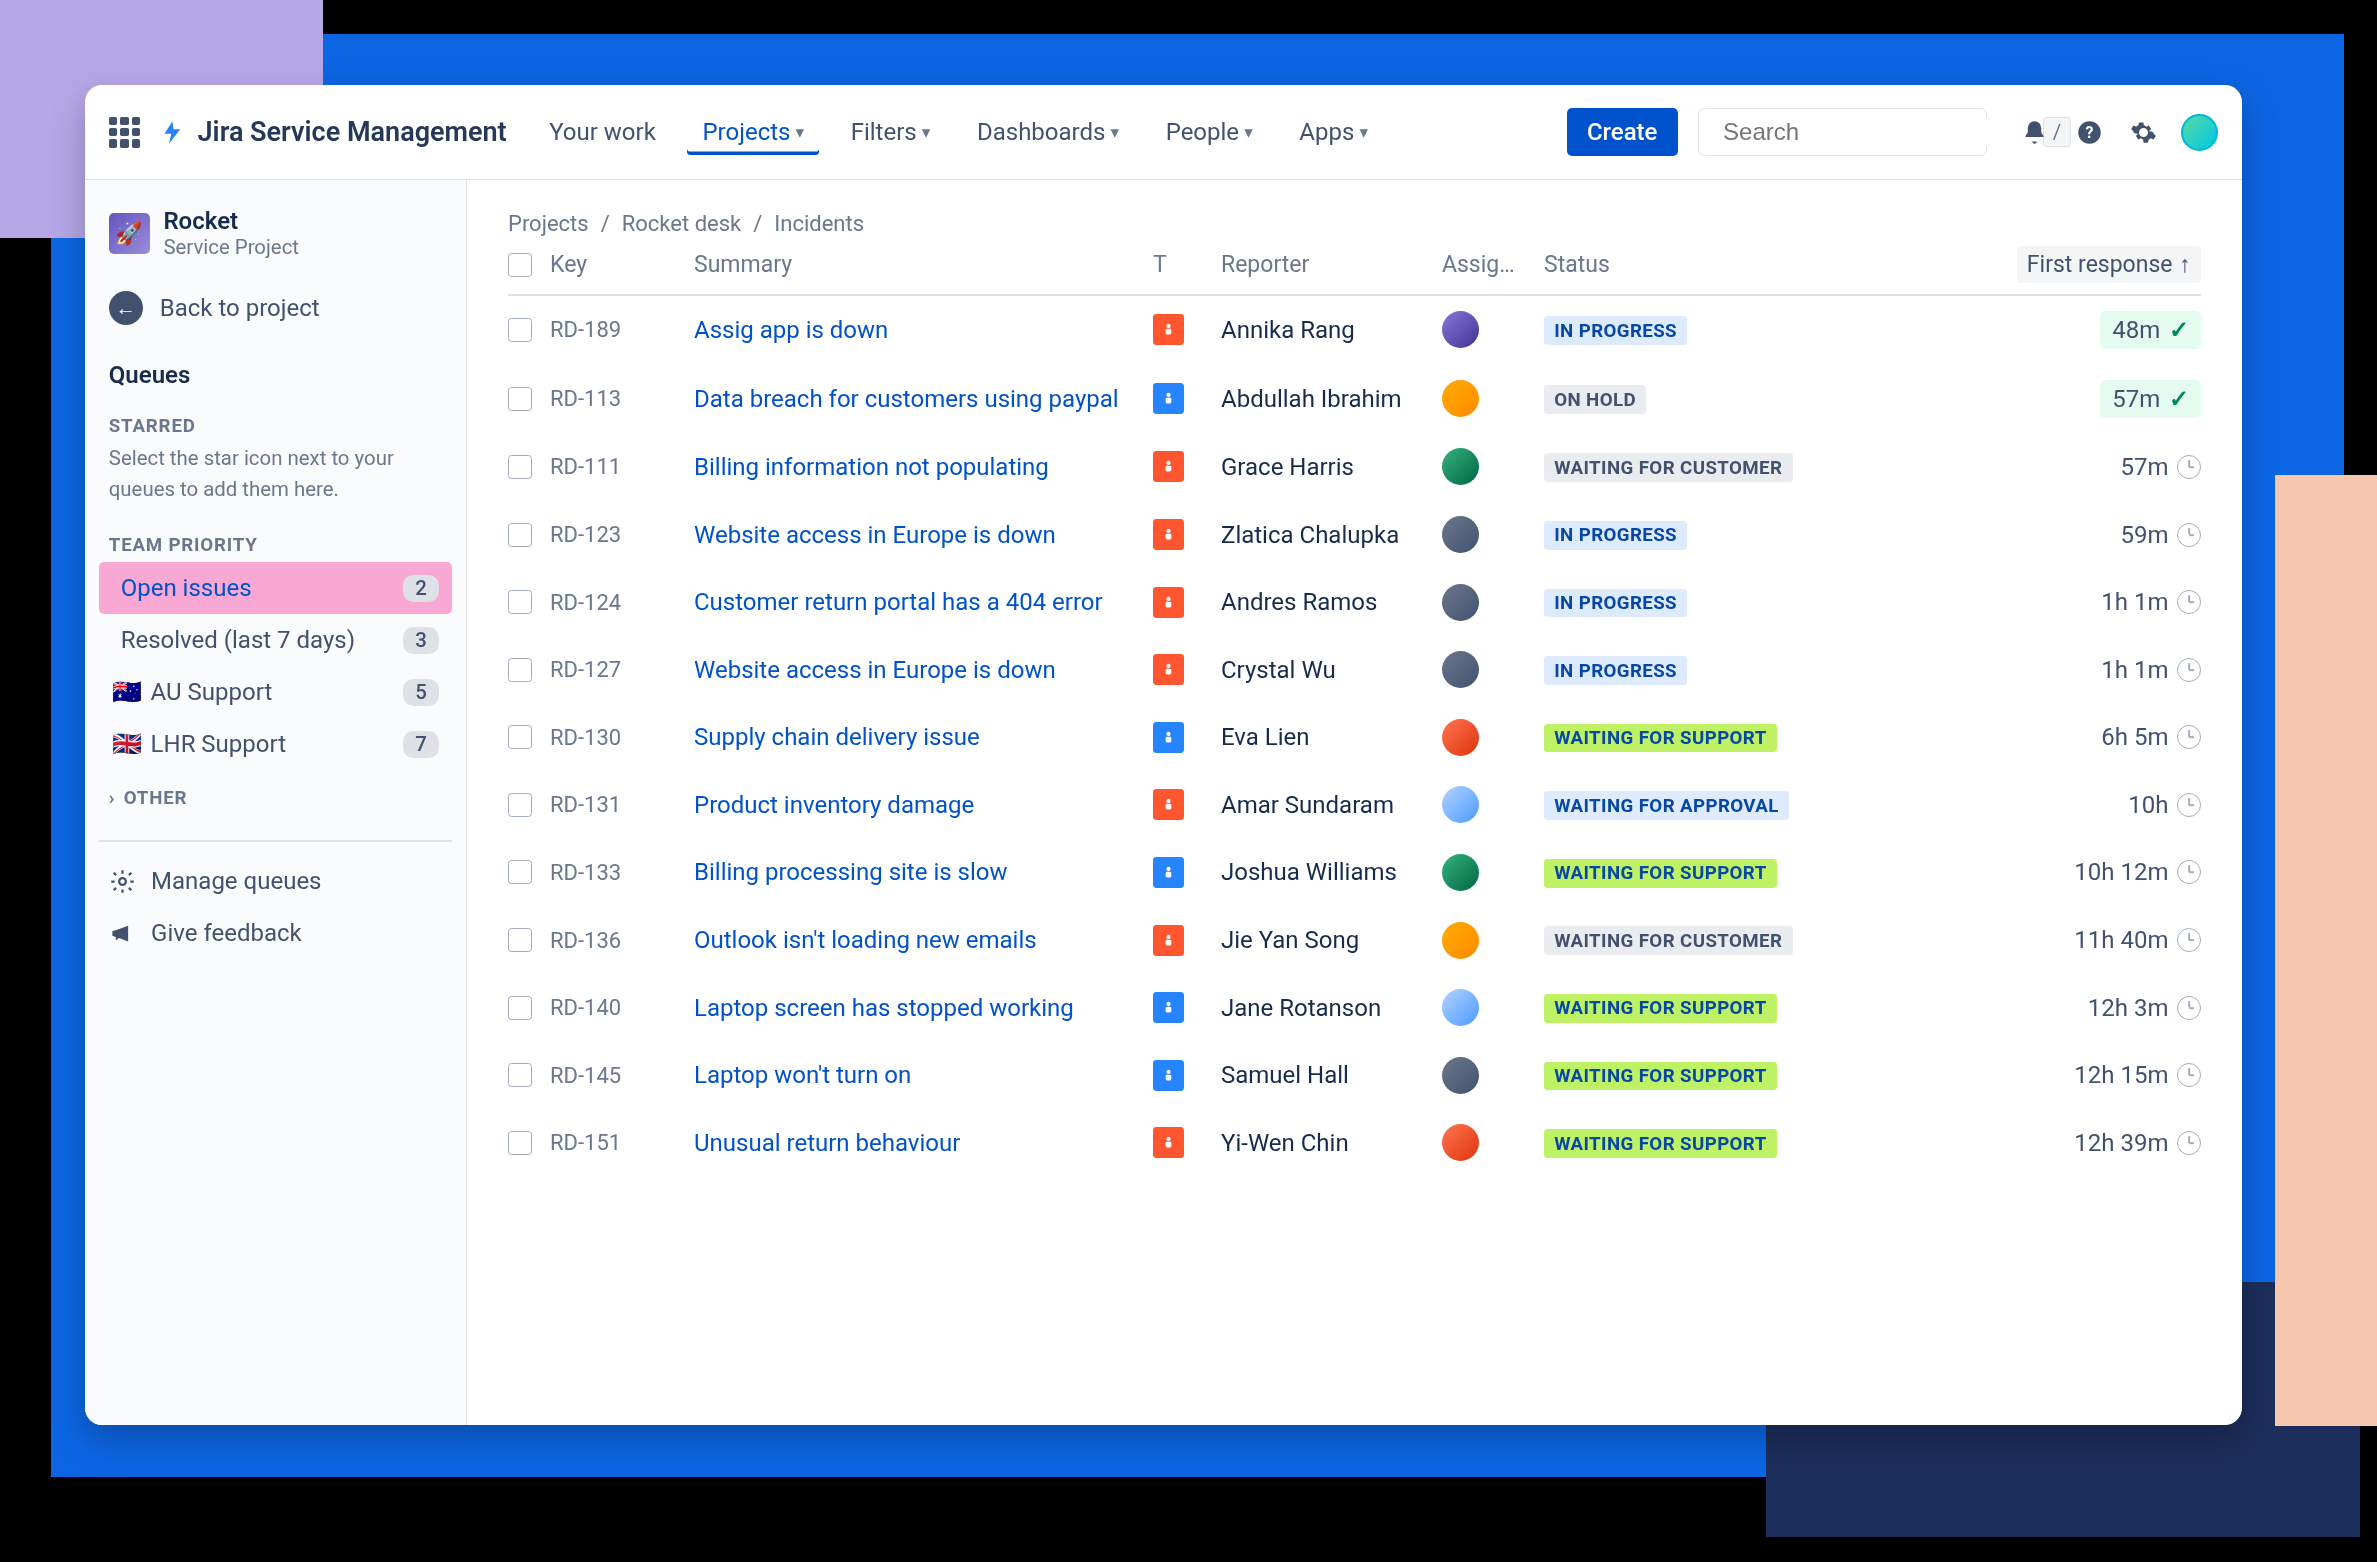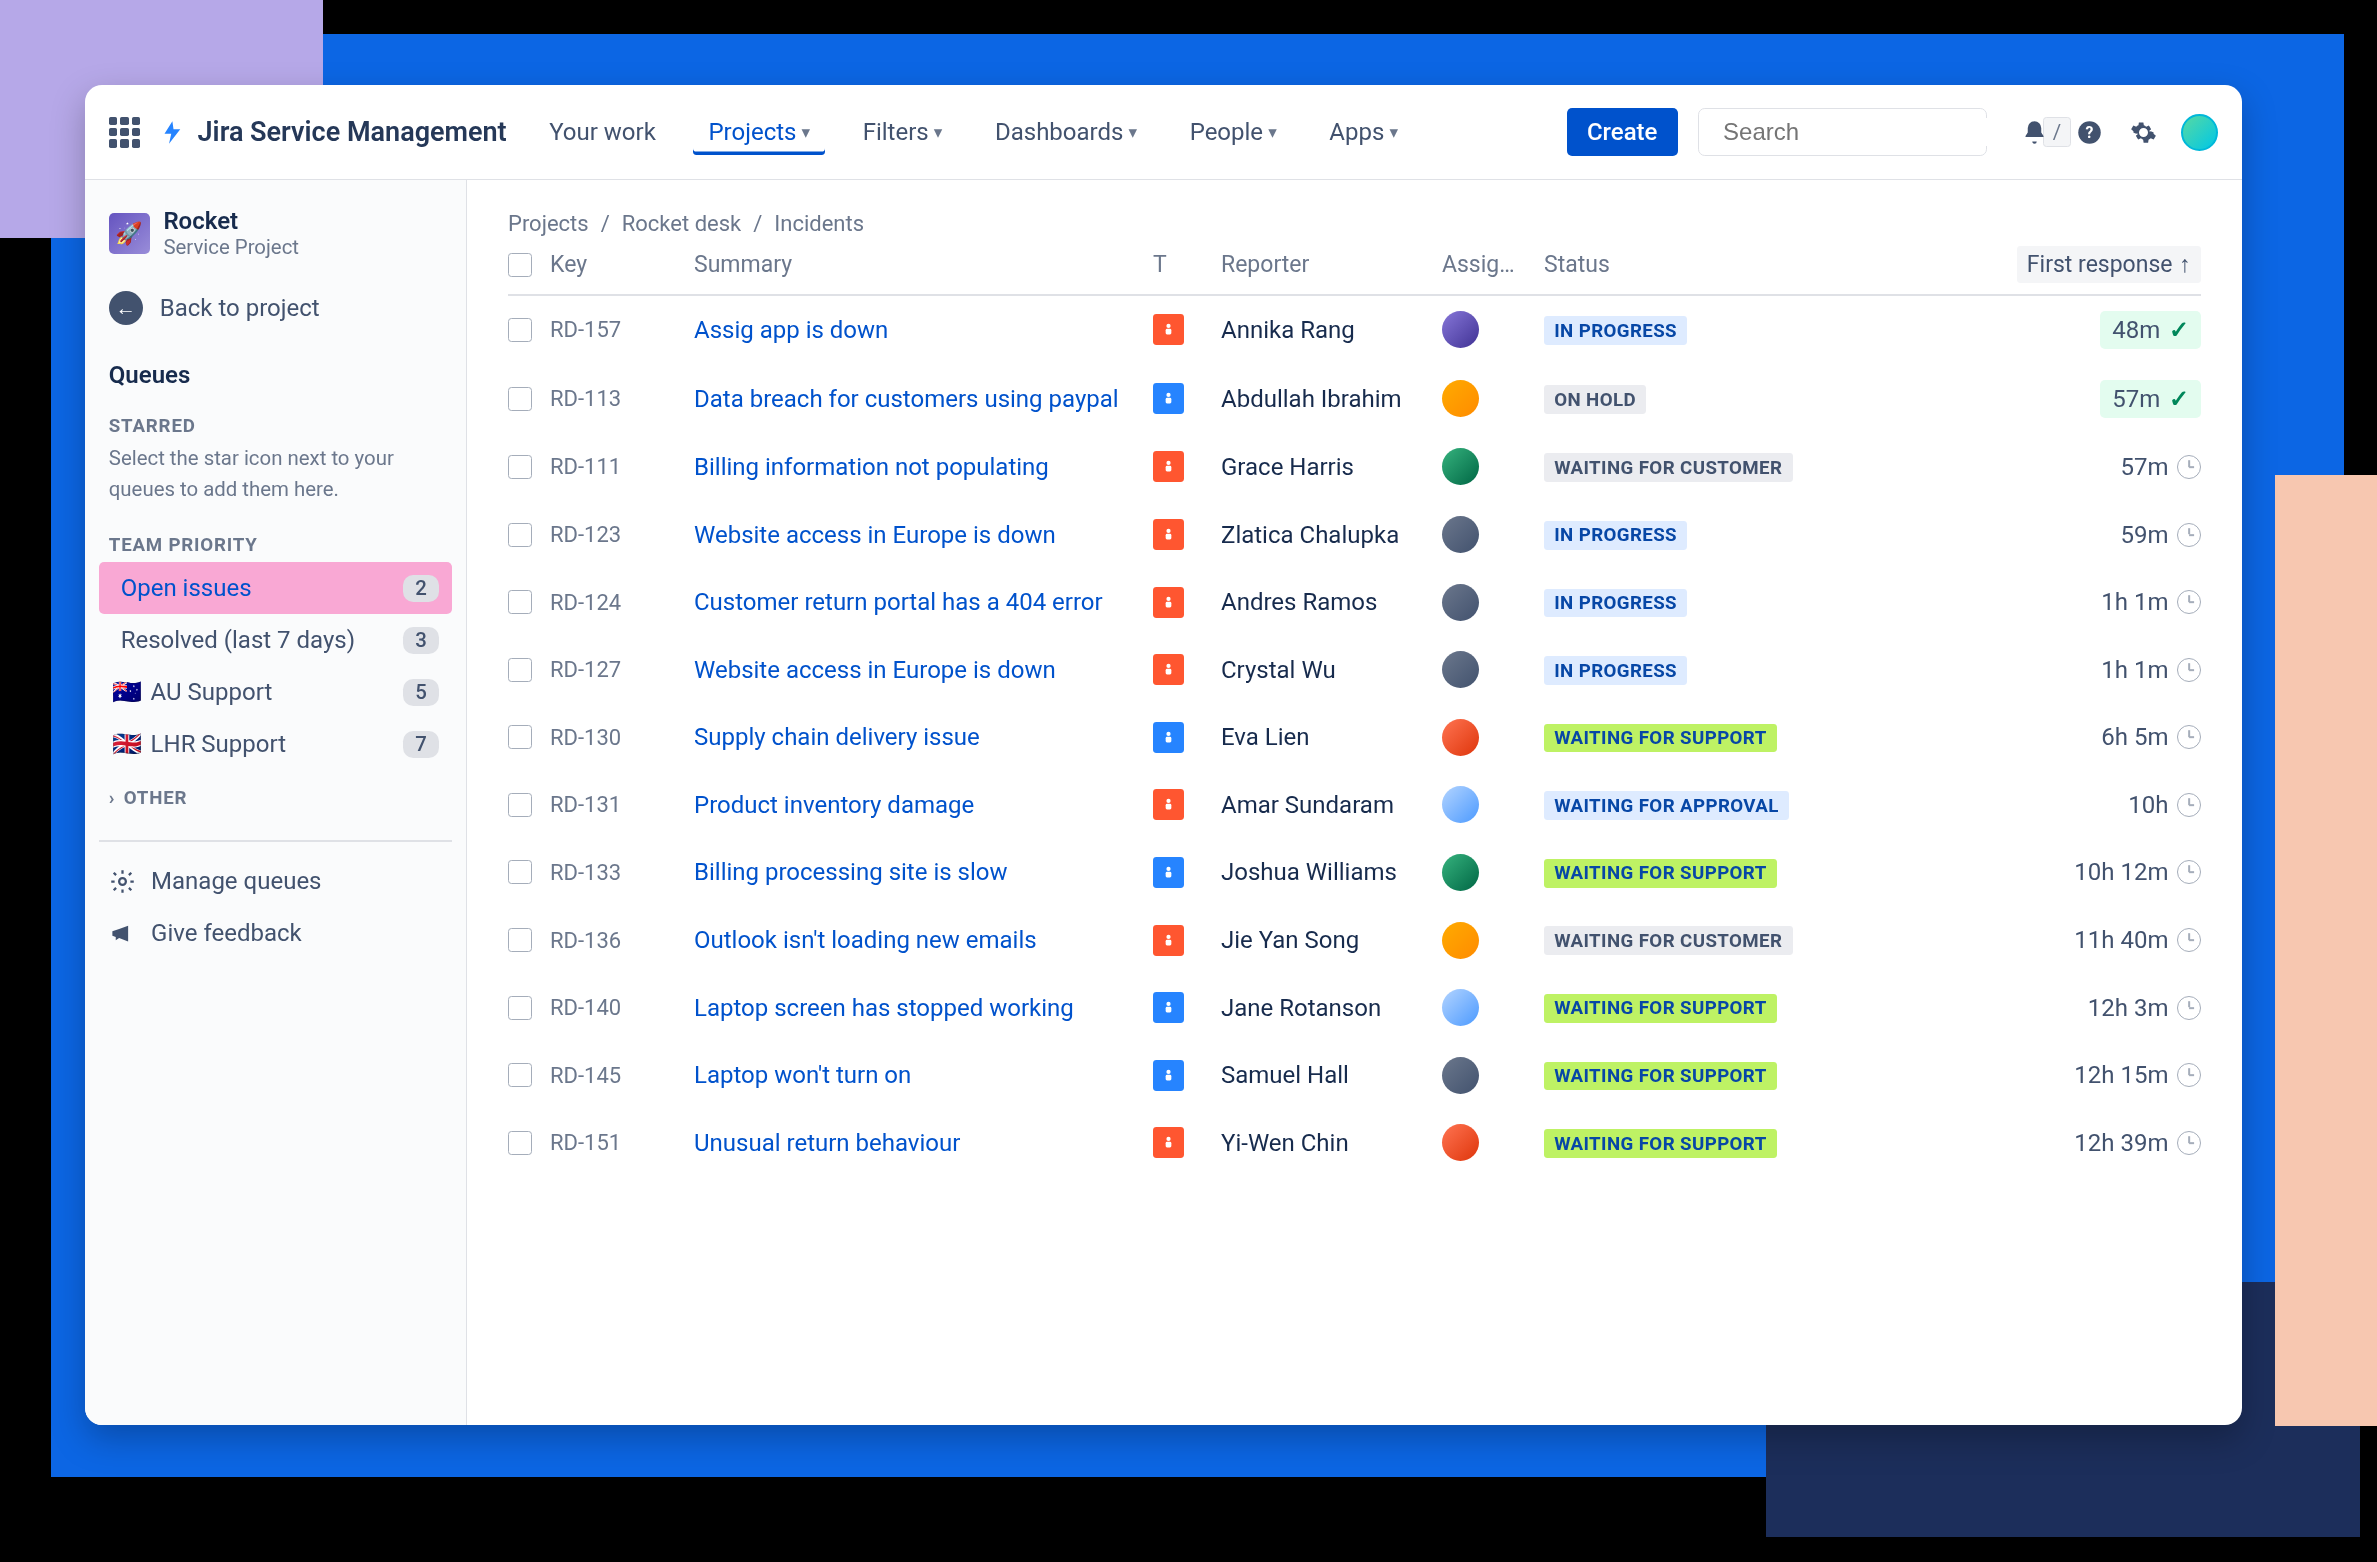--- a/index.html
+++ b/index.html
@@ -39,21 +39,21 @@
   display: flex;
   align-items: center;
   padding: 0 24px;
   gap: 20.4px;
 }
 .app-switcher { width: 31px; height: 31px; display:grid; grid-template-columns:repeat(3,1fr); grid-template-rows:repeat(3,1fr); gap:3.4px;}
 .app-switcher span { background:#42526E; border-radius:1.7px;}
 .logo-area { display:flex; align-items:center; gap:10.2px; margin-right:6.8px;}
 .logo-area svg { width:27px; height:27px;}
 .product-name { font-weight:600; font-size:27px; color:#253858;}
-.nav-items { display:flex; align-items:center; gap:22px; flex:1;}
+.nav-items { display:flex; align-items:center; gap:16px; flex:1;}
 .nav-item { padding:8.5px 15.3px; color:#42526E; font-size:24px; display:flex; align-items:center; gap:5.1px; cursor:pointer; border-radius:3.4px;}
 .nav-item.active { color:#0052CC; box-shadow: inset 0 -3.4px 0 #0052CC;}
 .chev { font-size:17px; color:#6B778C;}
 .create-btn { background:#0052CC; color:#fff; padding:10.2px 20.4px; border-radius:5.1px; font-weight:500; font-size:24px;}
 .search-box { display:flex; align-items:center; background:#fff; border:1.7px solid #DFE1E6; border-radius:6.8px; padding:8.5px 13.6px; width:289px; gap:10.2px;}
 .search-box input { border:none; outline:none; font-size:24px; flex:1; color:#6B778C;}
 .search-slash { background:#F4F5F7; border:0.8px solid #DFE1E6; border-radius:3.4px; padding:1.7px 8.5px; color:#6B778C; font-size:20.4px;}
 .top-icons { display:flex; align-items:center; gap:20.4px; margin-left:10.2px;}
 .top-icons .ico { width:34px; height:34px; color:#42526E; display:flex; align-items:center; justify-content:center;}
 .avatar-sm { width:37px; height:37px; border-radius:50%; background:linear-gradient(135deg,#57D9A3,#00C7E6); border:2.5px solid #00B8D9;}
@@ -279,21 +279,21 @@
                 <span>First response</span>
                 <span>↑</span>
               </div>
             </div>
         </div>
         <div id="table-body">
             <div class="row">
     <div>
                 <div class="cbx"></div>
               </div>
-    <div class="key">RD-157</div>
+    <div class="key">RD-189</div>
     <div class="summary">Assig app is down</div>
     <div>
                 <div class="type-ico orange">
                   <svg width="17" height="17" viewBox="0 0 24 24" fill="#fff">
                     <circle cx="12" cy="7" r="3"></circle>
                     <rect x="8" y="11" width="8" height="8" rx="2"></rect>
                   </svg>
                 </div>
               </div>
     <div class="reporter">Annika Rang</div>

